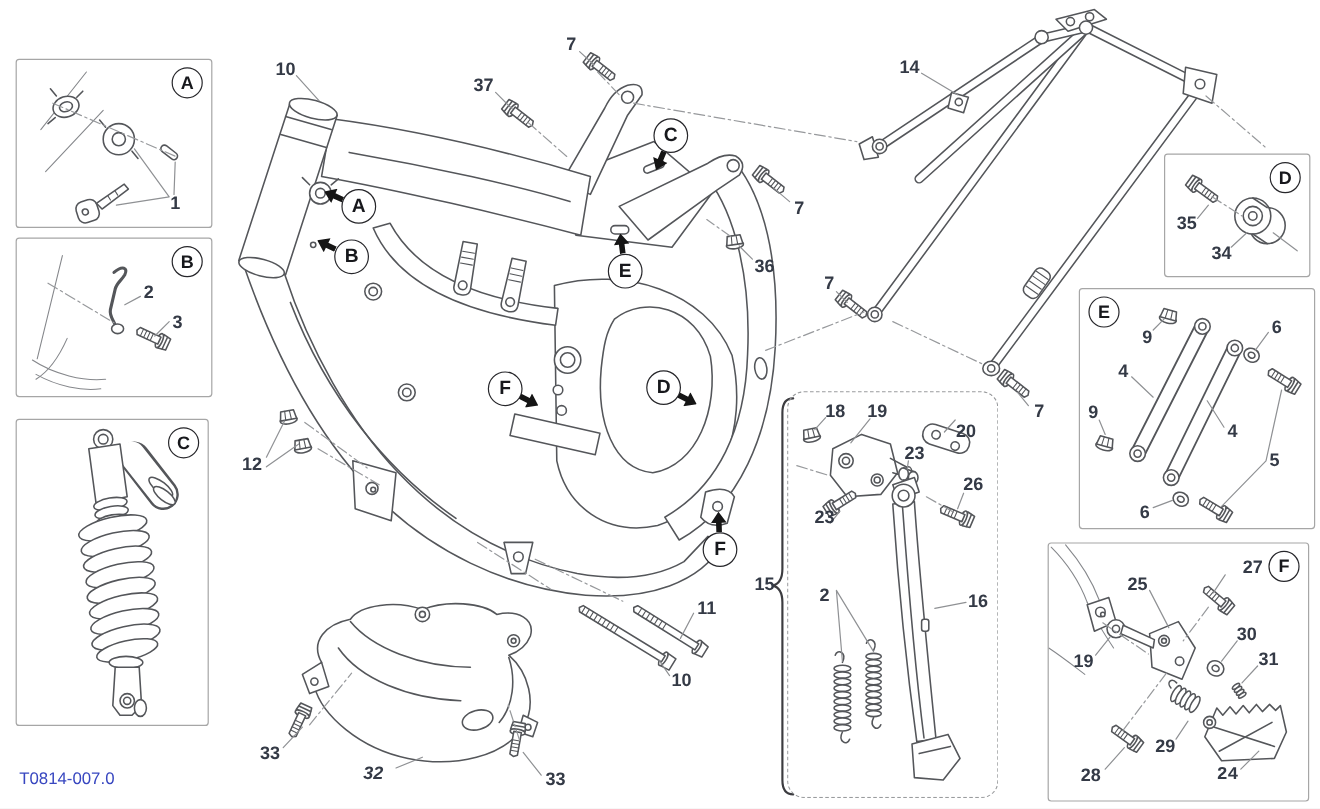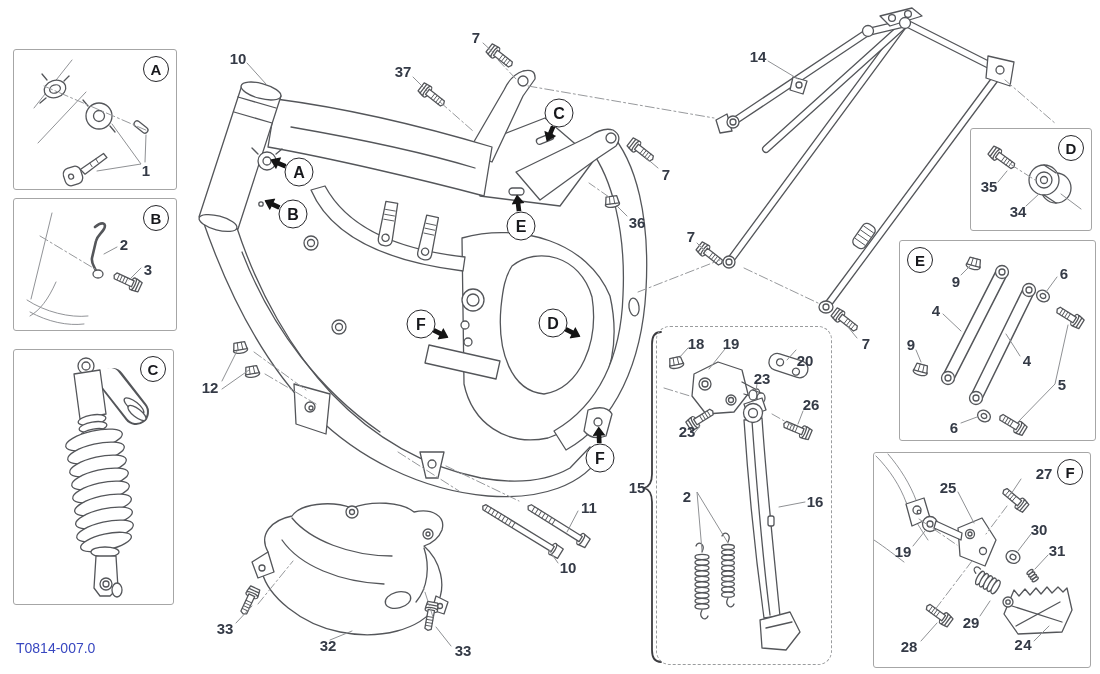--- a/index.html
+++ b/index.html
@@ -531,21 +531,21 @@
     <div class="plabel" style="left: 762px; top: 378px;">23</div>
     <div class="plabel" style="left: 811px; top: 404px;">26</div>
     <div class="plabel" style="left: 687px; top: 431px;">23</div>
     <div class="plabel" style="left: 687px; top: 496px;">2</div>
     <div class="plabel" style="left: 815px; top: 501px;">16</div>
     <div class="plabel" style="left: 637px; top: 487px;">15</div>
     <div class="plabel" style="left: 866px; top: 343px;">7</div>
     <div class="plabel" style="left: 589px; top: 507px;">11</div>
     <div class="plabel" style="left: 568px; top: 567px;">10</div>
     <div class="plabel" style="left: 225px; top: 628px;">33</div>
-    <div class="plabel" style="left: 328px; top: 645px;">32</div>
+    <div class="plabel" style="left: 311px; top: 645px; font-style: italic;">32</div>
     <div class="plabel" style="left: 463px; top: 650px;">33</div>
     <div class="plabel" style="left: 1028px; top: 473px; margin-left: 16px;">27</div>
     <div class="plabel" style="left: 948px; top: 487px;">25</div>
     <div class="plabel" style="left: 1039px; top: 529px;">30</div>
     <div class="plabel" style="left: 1057px; top: 550px;">31</div>
     <div class="plabel" style="left: 903px; top: 551px;">19</div>
     <div class="plabel" style="left: 971px; top: 622px;">29</div>
     <div class="plabel" style="left: 909px; top: 646px;">28</div>
     <div class="plabel" style="left: 1023px; top: 646px; font-family: Liberation Mono, monospace;">24</div>
     <div class="marker-circle" style="left: 299px; top: 172px;">A</div>

